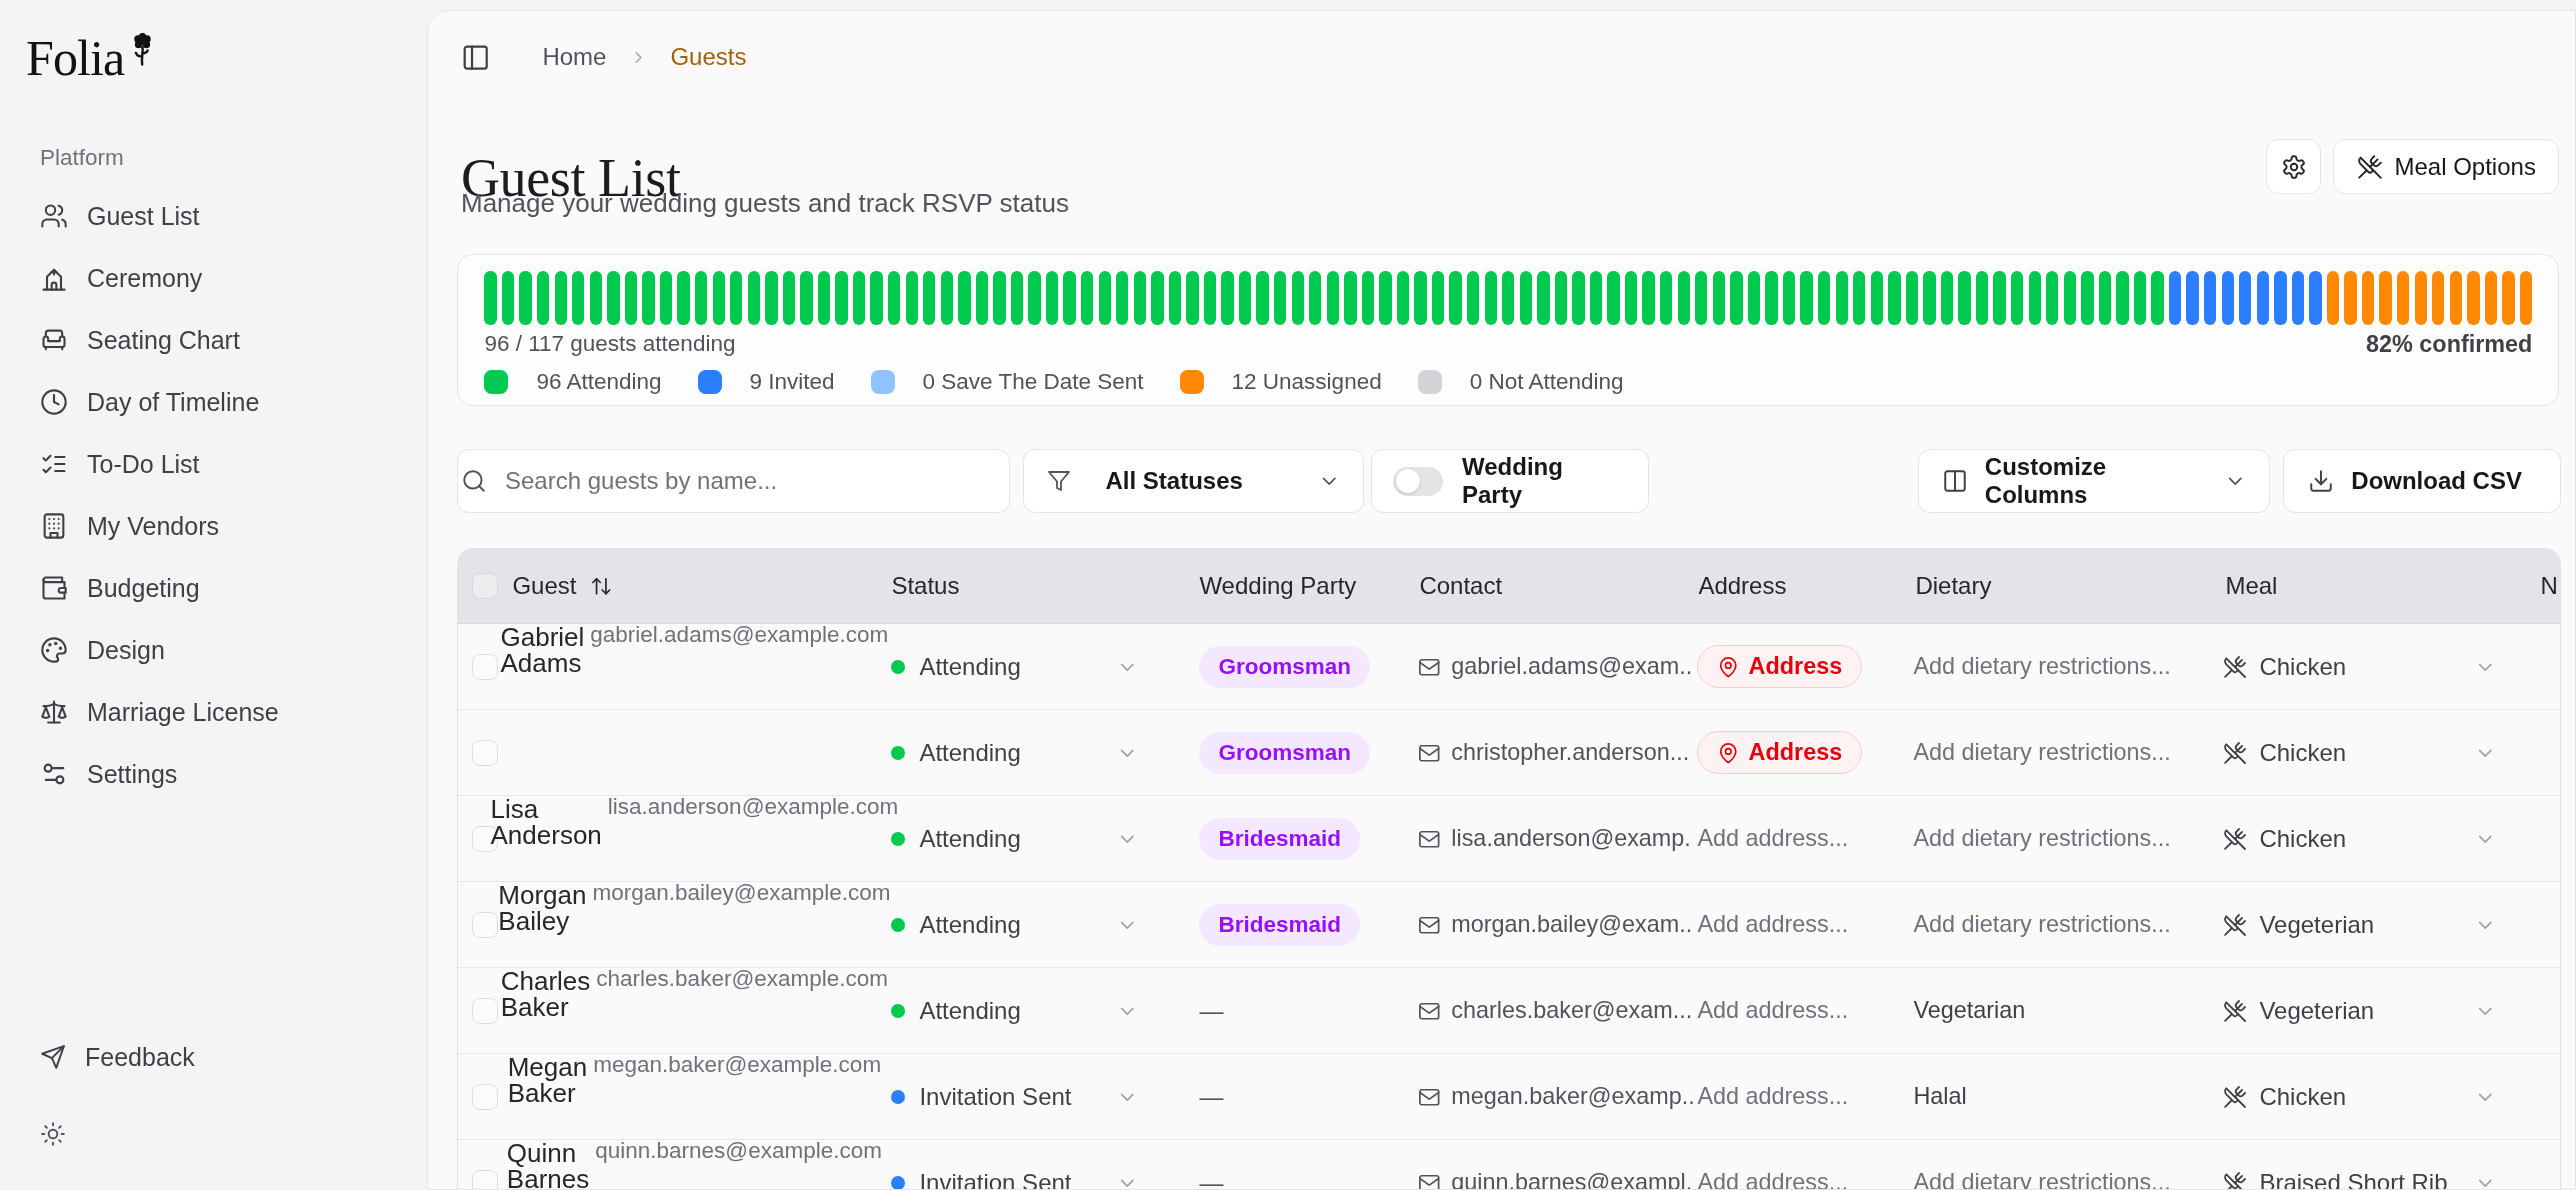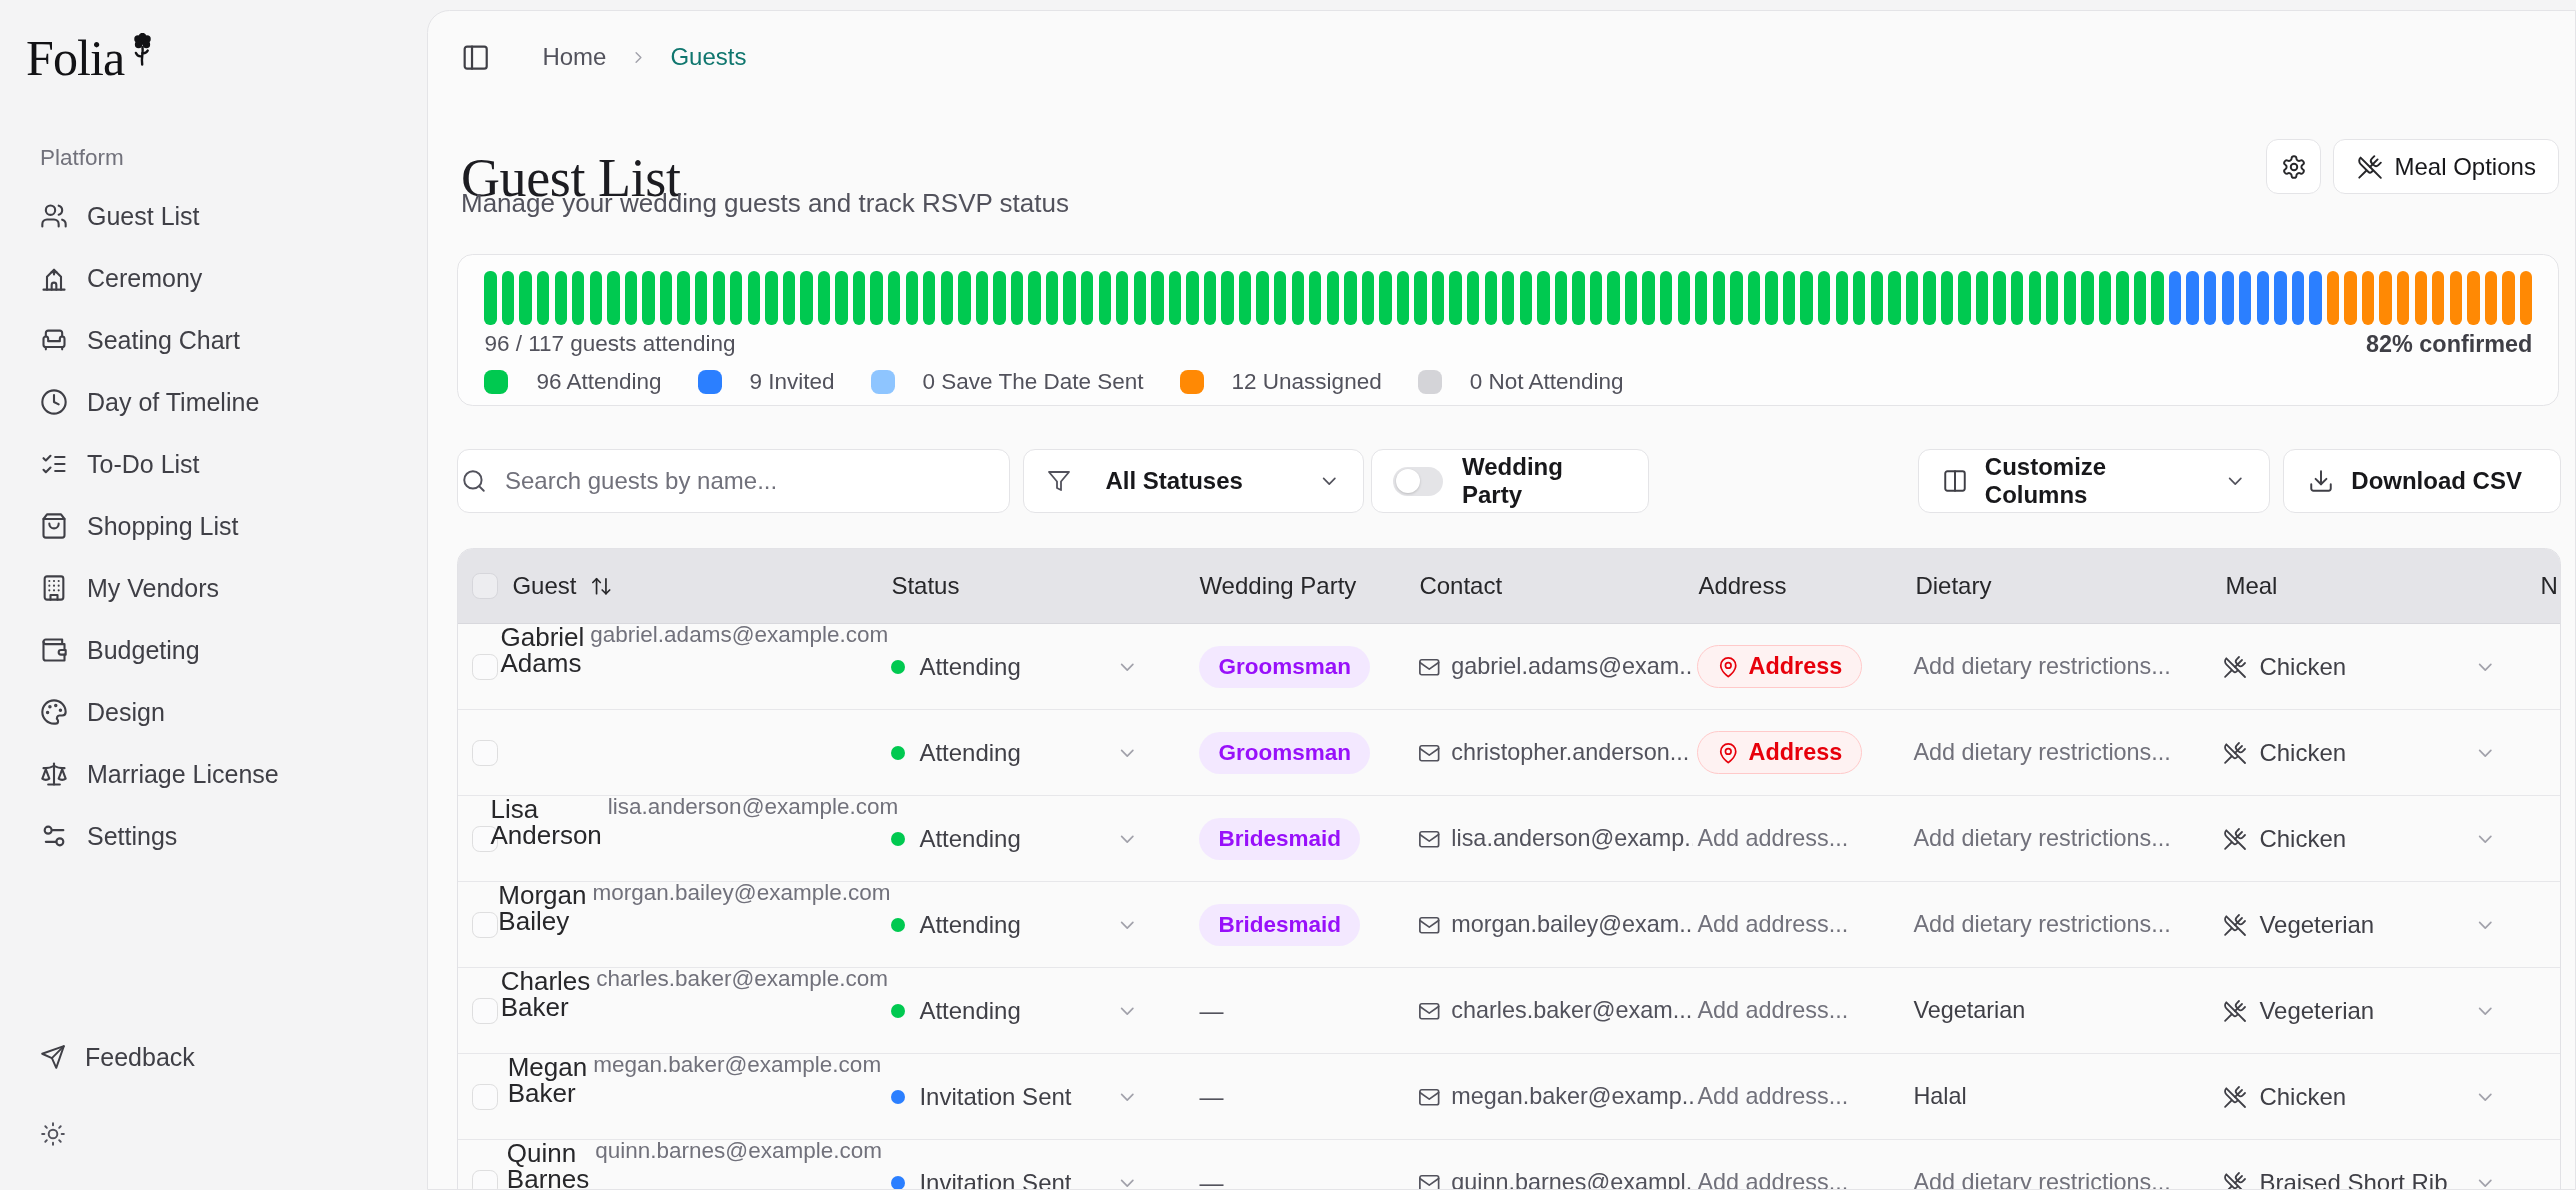--- a/index.html
+++ b/index.html
@@ -19,21 +19,21 @@
   .nav-item .i{color:#3f3f46;}
   .side-foot{margin-top:auto;display:flex;flex-direction:column;}
   .theme-row{margin-top:26px;padding-left:14px;height:40px;display:flex;align-items:center;}
 
   
   .main{position:absolute;left:427px;top:10.4px;right:0;bottom:0;background:#fafafa;
     border:0.9px solid #e4e4e7;border-top-left-radius:22.5px;overflow:hidden;box-sizing:border-box;}
 
   .breadcrumb{position:absolute;left:33px;top:28px;height:36px;display:flex;align-items:center;gap:22.5px;font-size:24px;}
   .crumb-home{color:#52525c;}
-  .crumb-cur{color:#0f766e;}
+  .crumb-cur{color:#a16207;}
   .crumb-sep{color:#a1a1aa;}
 
   .page-title{position:absolute;left:33px;top:99px;font-family:"Liberation Serif",serif;
     font-size:54px;color:#1c1c21;font-weight:500;letter-spacing:-0.4px;}
   .page-sub{position:absolute;left:33px;top:177px;font-size:26px;color:#52525c;}
 
   .head-actions{position:absolute;top:128px;right:15.6px;display:flex;gap:12px;height:55px;border-radius:13px;}
   .btn{display:flex;align-items:center;gap:12px;height:55px;padding:0 22.5px;background:#fff;
     border:0.9px solid #e4e4e7;border-radius:12px;font-size:24px;font-weight:500;color:#18181b;
     box-sizing:border-box;cursor:pointer;}
@@ -182,30 +182,20 @@
           <span class="i i32">
             <svg viewBox="0 0 24 24" fill="none" stroke="currentColor" stroke-width="1.8" stroke-linecap="round" stroke-linejoin="round">
               <path d="m3 17 2 2 4-4"></path>
               <path d="m3 7 2 2 4-4"></path>
               <path d="M13 6h8"></path>
               <path d="M13 12h8"></path>
               <path d="M13 18h8"></path>
             </svg>
           </span>
           <span>To-Do List</span>
-        </div>
-        <div class="nav-item">
-          <span class="i i32">
-            <svg viewBox="0 0 24 24" fill="none" stroke="currentColor" stroke-width="1.8" stroke-linecap="round" stroke-linejoin="round">
-              <path d="M6 2 3 6v14a2 2 0 0 0 2 2h14a2 2 0 0 0 2-2V6l-3-4Z"></path>
-              <path d="M3 6h18"></path>
-              <path d="M16 10a4 4 0 0 1-8 0"></path>
-            </svg>
-          </span>
-          <span>Shopping List</span>
         </div>
         <div class="nav-item">
           <span class="i i32">
             <svg viewBox="0 0 24 24" fill="none" stroke="currentColor" stroke-width="1.8" stroke-linecap="round" stroke-linejoin="round">
               <rect x="4" y="2" width="16" height="20" rx="2"></rect>
               <path d="M9 22v-4h6v4"></path>
               <path d="M8 6h.01"></path>
               <path d="M12 6h.01"></path>
               <path d="M16 6h.01"></path>
               <path d="M8 10h.01"></path>

